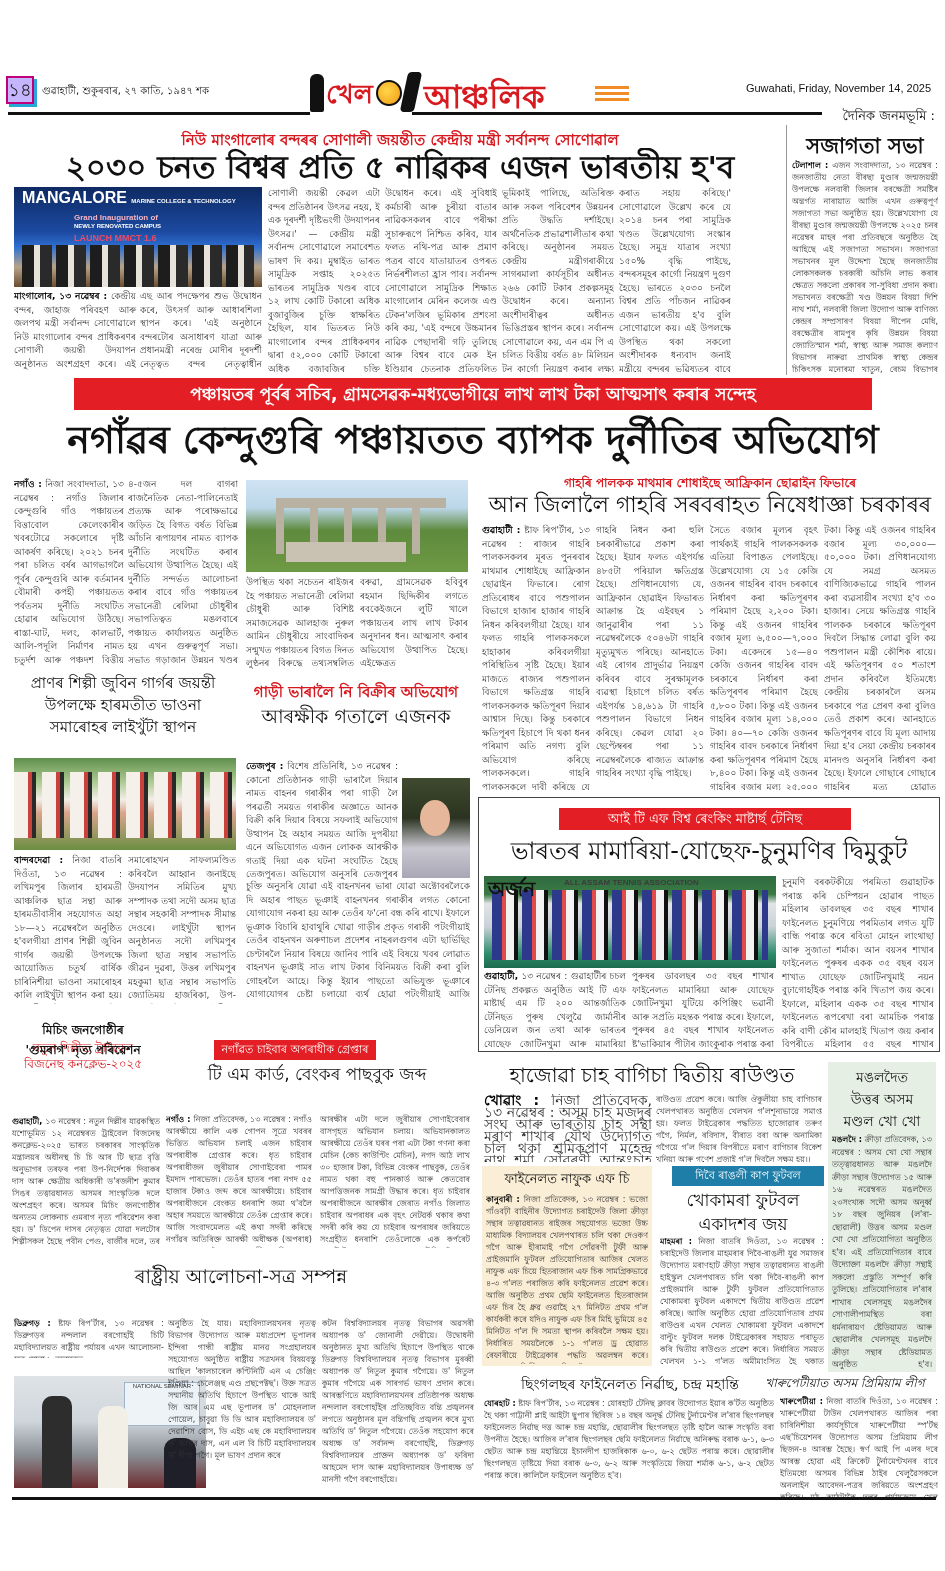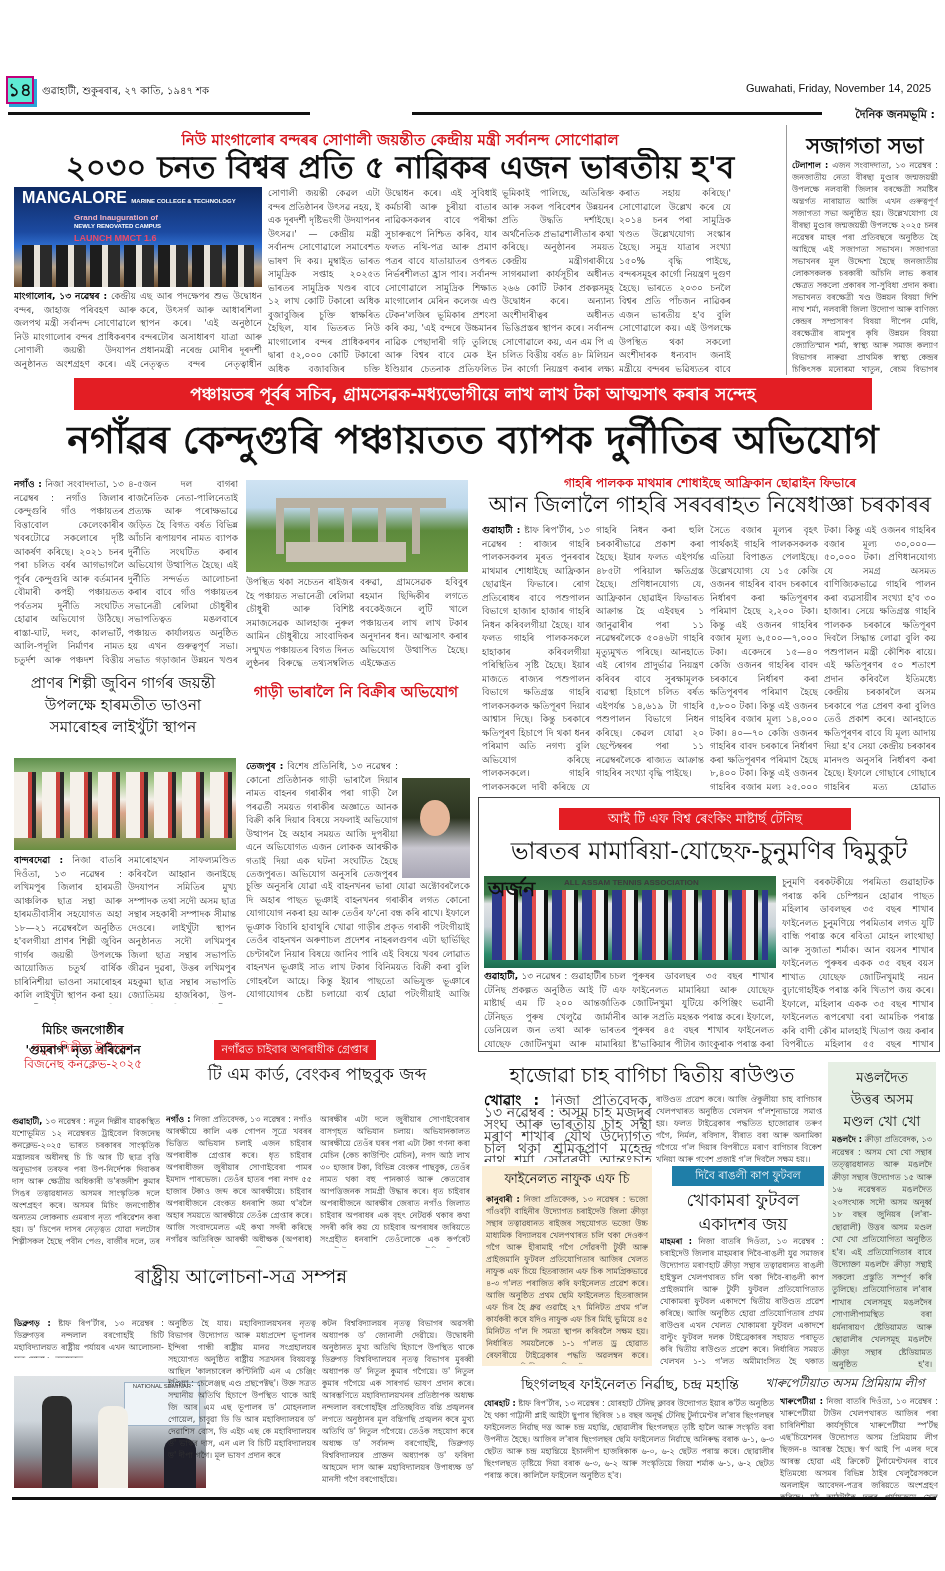--- a/index.html
+++ b/index.html
@@ -10,26 +10,34 @@
 .hl{font-family:"DejaVu Sans",sans-serif;font-weight:bold;color:#111;text-align:center;white-space:nowrap;overflow:hidden}
 .kicker-red{color:#d71920;font-weight:bold;text-align:center;white-space:nowrap;overflow:hidden}
 .redbar{background:#e31e24;color:#fff;font-weight:bold;text-align:center;white-space:nowrap;overflow:hidden}
 .photo{overflow:hidden}
 .rule{background:#111}
 </style>
 </head>
 <body>
 
 <div class="abs" style="left:0;top:0;width:945px;height:120px">
-  <div class="abs" style="left:6px;top:76px;width:28px;height:28px;border:2px solid #c0007a;box-shadow:3px 3px 0 #2aa5d8;background:#5eead4;font-size:18px;font-weight:bold;text-align:center;line-height:24px">১৪</div>
+  <div class="abs" style="left:6px;top:76px;width:28px;height:28px;border:2px solid #c0007a;box-shadow:3px 3px 0 #2aa5d8;background:#c4b5fd;font-size:18px;font-weight:normal;text-align:center;line-height:24px">১৪</div>
   <div class="abs" style="left:42px;top:83px;font-size:10px;color:#111;white-space:nowrap">গুৱাহাটী, শুকুৰবাৰ, ২৭ কাতি, ১৯৪৭ শক</div>
+  <div class="abs" style="left:310px;top:72px;width:330px;height:44px">
+    <span class="abs" style="left:0;top:2px;width:14px;height:38px;background:#111;border-radius:6px 6px 2px 2px"></span>
+    <span class="abs" style="left:16px;top:2px;font-size:26px;font-weight:bold;color:#d71920">খেল</span>
+    <span class="abs" style="left:66px;top:8px;width:26px;height:26px;border-radius:50%;background:radial-gradient(circle at 40% 40%,#ffd54a,#f29b14);border:2px solid #111"></span>
+    <span class="abs" style="left:94px;top:0;width:14px;height:40px;background:#111;transform:skewX(-12deg);border-radius:4px"></span>
+    <span class="abs" style="left:114px;top:0;font-size:32px;font-weight:bold;color:#d71920">আঞ্চলিক</span>
+    <span class="abs" style="left:285px;top:14px;width:34px;height:18px;background:repeating-linear-gradient(#f28c28 0 3px,transparent 3px 6px)"></span>
+  </div>
   <div class="abs" style="right:14px;top:82px;font-family:'Liberation Sans',sans-serif;font-size:11px;color:#111;white-space:nowrap">Guwahati, Friday, November 14, 2025</div>
   <div class="abs rule" style="left:8px;top:112px;width:302px;height:3px"></div>
   <div class="abs rule" style="left:412px;top:112px;width:410px;height:3px"></div>
-  <div class="abs" style="right:10px;top:106px;font-size:11px;font-weight:bold;white-space:nowrap"><span>দৈনিক জনমভূমি</span> :</div>
+  <div class="abs" style="right:10px;top:106px;font-size:13px;font-weight:normal;white-space:nowrap"><span>দৈনিক জনমভূমি</span> :</div>
 </div>
 
 <div class="abs kicker-red" style="left:40px;top:128px;width:720px;font-size:15px">নিউ মাংগালোৰ বন্দৰৰ সোণালী জয়ন্তীত কেন্দ্ৰীয় মন্ত্ৰী সৰ্বানন্দ সোণোৱাল</div>
 <div class="abs hl" style="left:12px;top:148px;width:776px;font-size:31px;line-height:38px">২০৩০ চনত বিশ্বৰ প্ৰতি ৫ নাৱিকৰ এজন ভাৰতীয় হ'ব</div>
 
 <div class="abs photo" style="left:14px;top:187px;width:248px;height:100px;background:linear-gradient(180deg,#0e2a63 0%,#1c4aa1 45%,#2f6fd1 60%,#b7a38a 80%,#6a4c2f 100%)">
   <div class="abs" style="left:8px;top:2px;font-family:'Liberation Sans',sans-serif;font-weight:bold;font-size:16px;color:#fff;white-space:nowrap"><span>MANGALORE</span> <span style="font-size:6px">MARINE COLLEGE &amp; TECHNOLOGY</span></div>
   <div class="abs" style="left:60px;top:26px;font-family:'Liberation Sans',sans-serif;font-size:8px;font-weight:bold;color:#f4b3c4">Grand Inauguration of</div>
   <div class="abs" style="left:60px;top:36px;font-family:'Liberation Sans',sans-serif;font-size:6px;font-weight:bold;color:#fff">NEWLY RENOVATED CAMPUS</div>
   <div class="abs" style="left:60px;top:46px;font-family:'Liberation Sans',sans-serif;font-size:9px;font-weight:bold;color:#e84b6a">LAUNCH MMCT 1.6</div>
@@ -71,20 +79,21 @@
   <div>সমাৰোহৰ লাইখুঁটা স্থাপন</div>
 </div>
 <div class="abs photo" style="left:14px;top:758px;width:222px;height:92px;background:linear-gradient(180deg,#5f8f4d 0%,#a8c98d 25%,#f2efe7 45%,#d9a48a 60%,#6a8f42 100%)">
   <div class="abs" style="left:0;top:14px;width:222px;height:66px;background:repeating-linear-gradient(90deg,#f5f1ea 0 14px,#c9413b 14px 18px,#2a2a2a 18px 22px,transparent 22px 28px)"></div>
 </div>
 <div class="abs body-text" style="left:14px;top:854px;width:108px;height:150px"><b>বান্দৰদেৱা :</b> <span>নিজা বাতৰি দিওঁতা, ১৩ নৱেম্বৰ : লখিমপুৰ জিলাৰ হাৰমতী আঞ্চলিক ছাত্ৰ সন্থা আৰু হাৰমতীবাসীৰ সহযোগত অহা ১৮—২১ নৱেম্বৰলৈ অনুষ্ঠিত হ'বলগীয়া প্ৰাণৰ শিল্পী জুবিন গাৰ্গৰ জয়ন্তী উপলক্ষে আয়োজিত চতুৰ্থ বাৰ্ষিক চাৰিনিশীয়া ভাওনা সমাৰোহৰ কালি লাইখুঁটা স্থাপন কৰা হয়। হাৰমতী উচ্চতৰ মাধ্যমিক বিদ্যালয়ৰ খেলপথাৰত আনুষ্ঠানিকভাৱে চতুৰ্থ বাৰ্ষিক ভাওনা সমাৰোহ উদযাপন সমিতিৰ সভাপতি হেৰম্ব প্ৰসাদ বৰুৱাই লাইখুঁটা স্থাপন কৰাৰ মুহূৰ্তত অসমীয়াৰ অস্তিত্বক সামৰি লোৱা সমাৰোহৰ শুভাৰম্ভণি কৰে। আয়োজক ঘোষণা কৰে যে সকলোৰে সহযোগত এই ভাওনা সমাৰোহ হ'ব। আনহাতে, আধ্যাত্মিক দিশত গুৰুত্ব দি</span></div>
 <div class="abs body-text" style="left:128px;top:854px;width:108px;height:150px">সমাৰোহখন সাফল্যমণ্ডিত কৰিবলৈ আহ্বান জনাইছে উদযাপন সমিতিৰ মুখ্য সম্পাদক তথা সদৌ অসম ছাত্ৰ সন্থাৰ সহকাৰী সম্পাদক সীমান্ত দেওৰে। লাইখুঁটা স্থাপন অনুষ্ঠানত সদৌ লখিমপুৰ জিলা ছাত্ৰ সন্থাৰ সভাপতি জীৱন দুৱৰা, উত্তৰ লখিমপুৰ মহকুমা ছাত্ৰ সন্থাৰ সভাপতি জ্যোতিময় হাজৰিকা, উপ-সভাপতি মিলন শইকীয়া, সম্পাদক বিতুল গগৈ, হাৰমতী উচ্চতৰ মাধ্যমিক বিদ্যালয়ৰ অৱসৰপ্ৰাপ্ত অধ্যক্ষ বঙ্কিম নাথ, অধ্যক্ষ ভোগৰাম দাস, জ্যেষ্ঠ নাগৰিক সমিতিৰ সভাপতি, হাৰমতী জ্যেষ্ঠ নাগৰিক সন্থাৰ সম্পাদক ৰোপাৰাম ভূঞা আদি বহুকেইজন উপস্থিত থাকে।</div>
 
 <div class="abs kicker-red" style="left:242px;top:680px;width:228px;font-size:15px">গাড়ী ভাৰালৈ নি বিক্ৰীৰ অভিযোগ</div>
 <div class="abs hl" style="left:242px;top:702px;width:228px;font-size:19px;line-height:28px;font-weight:normal">
+  <div>আৰক্ষীক গতালে এজনক</div>
 </div>
 <div class="abs body-text" style="left:246px;top:760px;width:152px;height:120px"><b>তেজপুৰ :</b> <span>বিশেষ প্ৰতিনিধি, ১৩ নৱেম্বৰ : কোনো প্ৰতিষ্ঠানক গাড়ী ভাৰালৈ দিয়াৰ নামত বাহনৰ গৰাকীৰ পৰা গাড়ী লৈ পৰৱৰ্তী সময়ত গৰাকীৰ অজ্ঞাতে আনক বিক্ৰী কৰি দিয়াৰ বিষয়ে সফলাই অভিযোগ উত্থাপন হৈ অহাৰ সময়ত আজি দুপৰীয়া এনে অভিযোগত এজন লোকক আৰক্ষীক গতাই দিয়া এক ঘটনা সংঘটিত হৈছে তেজপুৰত। অভিযোগ অনুসৰি তেজপুৰৰ মধুৰজ্যোতি পটংগীয়াৰ এএছ ১২ এজি ৮০০৩ নম্বৰ বলেৰ' বাহনখন যোৱা জুন মাহত গহপুৰ কলাবাৰীৰ গজেন ভূঞা নামৰ লোকজনে ভাৰালৈ লয়।</span></div>
 <div class="abs photo" style="left:402px;top:778px;width:68px;height:100px;background:linear-gradient(180deg,#3f4a2f 0%,#2b3320 40%,#c9c7d0 70%,#a9a7b5 100%)">
   <div class="abs" style="left:18px;top:22px;width:30px;height:36px;border-radius:50%;background:#e6b79a"></div>
 </div>
 <div class="abs body-text" style="left:246px;top:880px;width:224px;height:122px">চুক্তি অনুসৰি যোৱা এই বাহনখনৰ ভাৰা যোৱা অক্টোবৰলৈকে দি অহাৰ পাছত ভূঞাই বাহনখনৰ গৰাকীৰ লগত কোনো যোগাযোগ নকৰা হয় আৰু তেওঁৰ ফ'নো বন্ধ কৰি ৰাখে। ইফালে ভূঞাক বিচাৰি হাবাথুৰি খোৱা গাড়ীৰ প্ৰকৃত গৰাকী পটংগীয়াই তেওঁৰ বাহনখন অৰুণাচল প্ৰদেশৰ নাহৰলগুণৰ এটা ছাৰ্ভিছিং চেণ্টাৰলৈ নিয়াৰ বিষয়ে জানিব পাৰি এই বিষয়ে খবৰ লোৱাত বাহনখন ভূঞাই সাত লাখ টকাৰ বিনিময়ত বিক্ৰী কৰা বুলি গোহৰলৈ আহে। কিন্তু ইয়াৰ পাছতো অভিযুক্ত ভূঞাৰে যোগাযোগৰ চেষ্টা চলায়ো ব্যৰ্থ হোৱা পটংগীয়াই আজি অভিযুক্ত ভূঞাক হঠাতে তেজপুৰত দেখা পাই অনুসৰণ কৰি মাজগাঁওস্থিত জাতীয় শ্বহীদ বাহিনীৰ সমীপত ধৰিবলৈ সক্ষম হয়। পাছত অভিযুক্ত ভূঞাক নগাঁওপা দি তেজপুৰ আৰক্ষীৰ হাতত গতাই দিয়ে ভুক্তভোগী গাড়ীৰ গৰাকীয়ে। উল্লেখযোগ্য যে অভিযুক্তই বলেৰ' বাহনখন লীজত ভাৰালৈ দিয়া বুলি মন্তব্য কৰিছে।</div>
 
 <div class="abs" style="left:478px;top:797px;width:462px;height:255px;border:1px solid #444"></div>
 <div class="abs redbar" style="left:559px;top:808px;width:292px;height:22px;line-height:22px;font-size:13px;font-weight:normal">আই টি এফ বিশ্ব ৰেংকিং মাষ্টাৰ্ছ টেনিছ</div>
 <div class="abs hl" style="left:482px;top:834px;width:454px;font-size:24px;line-height:34px;font-weight:normal">ভাৰতৰ মামাৰিয়া-যোছেফ-চুনুমণিৰ দ্বিমুকুট</div>

